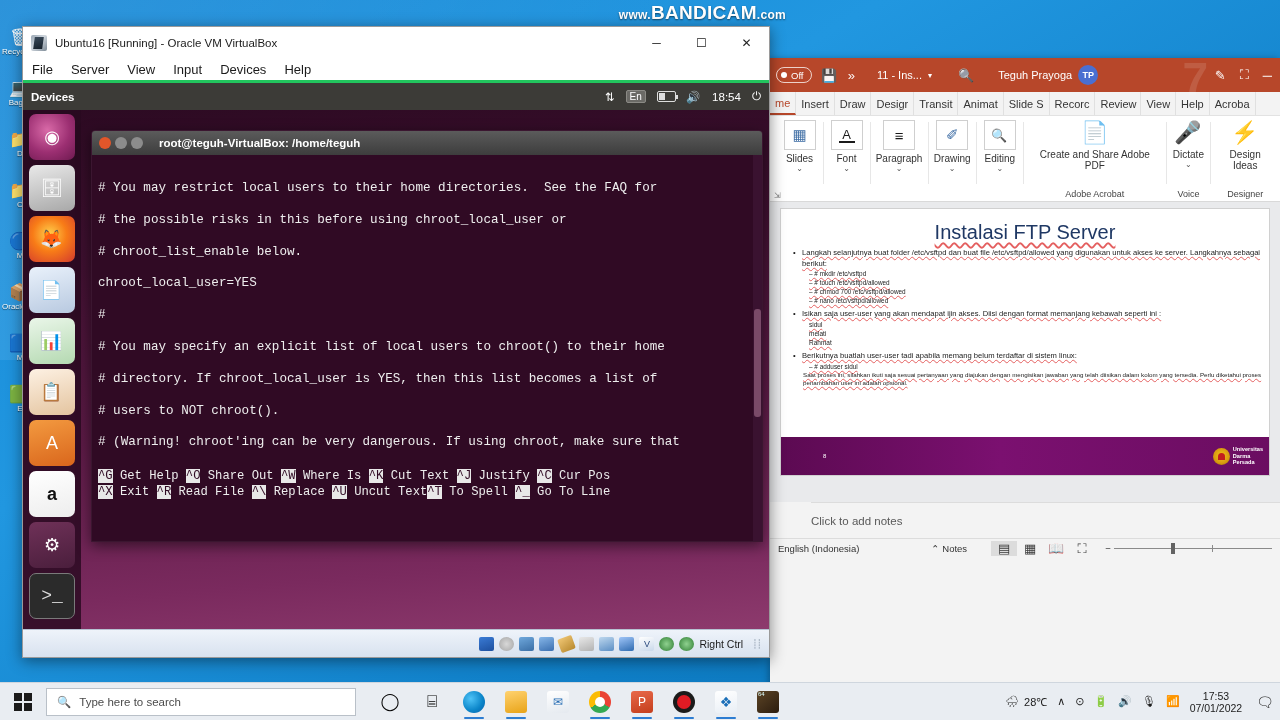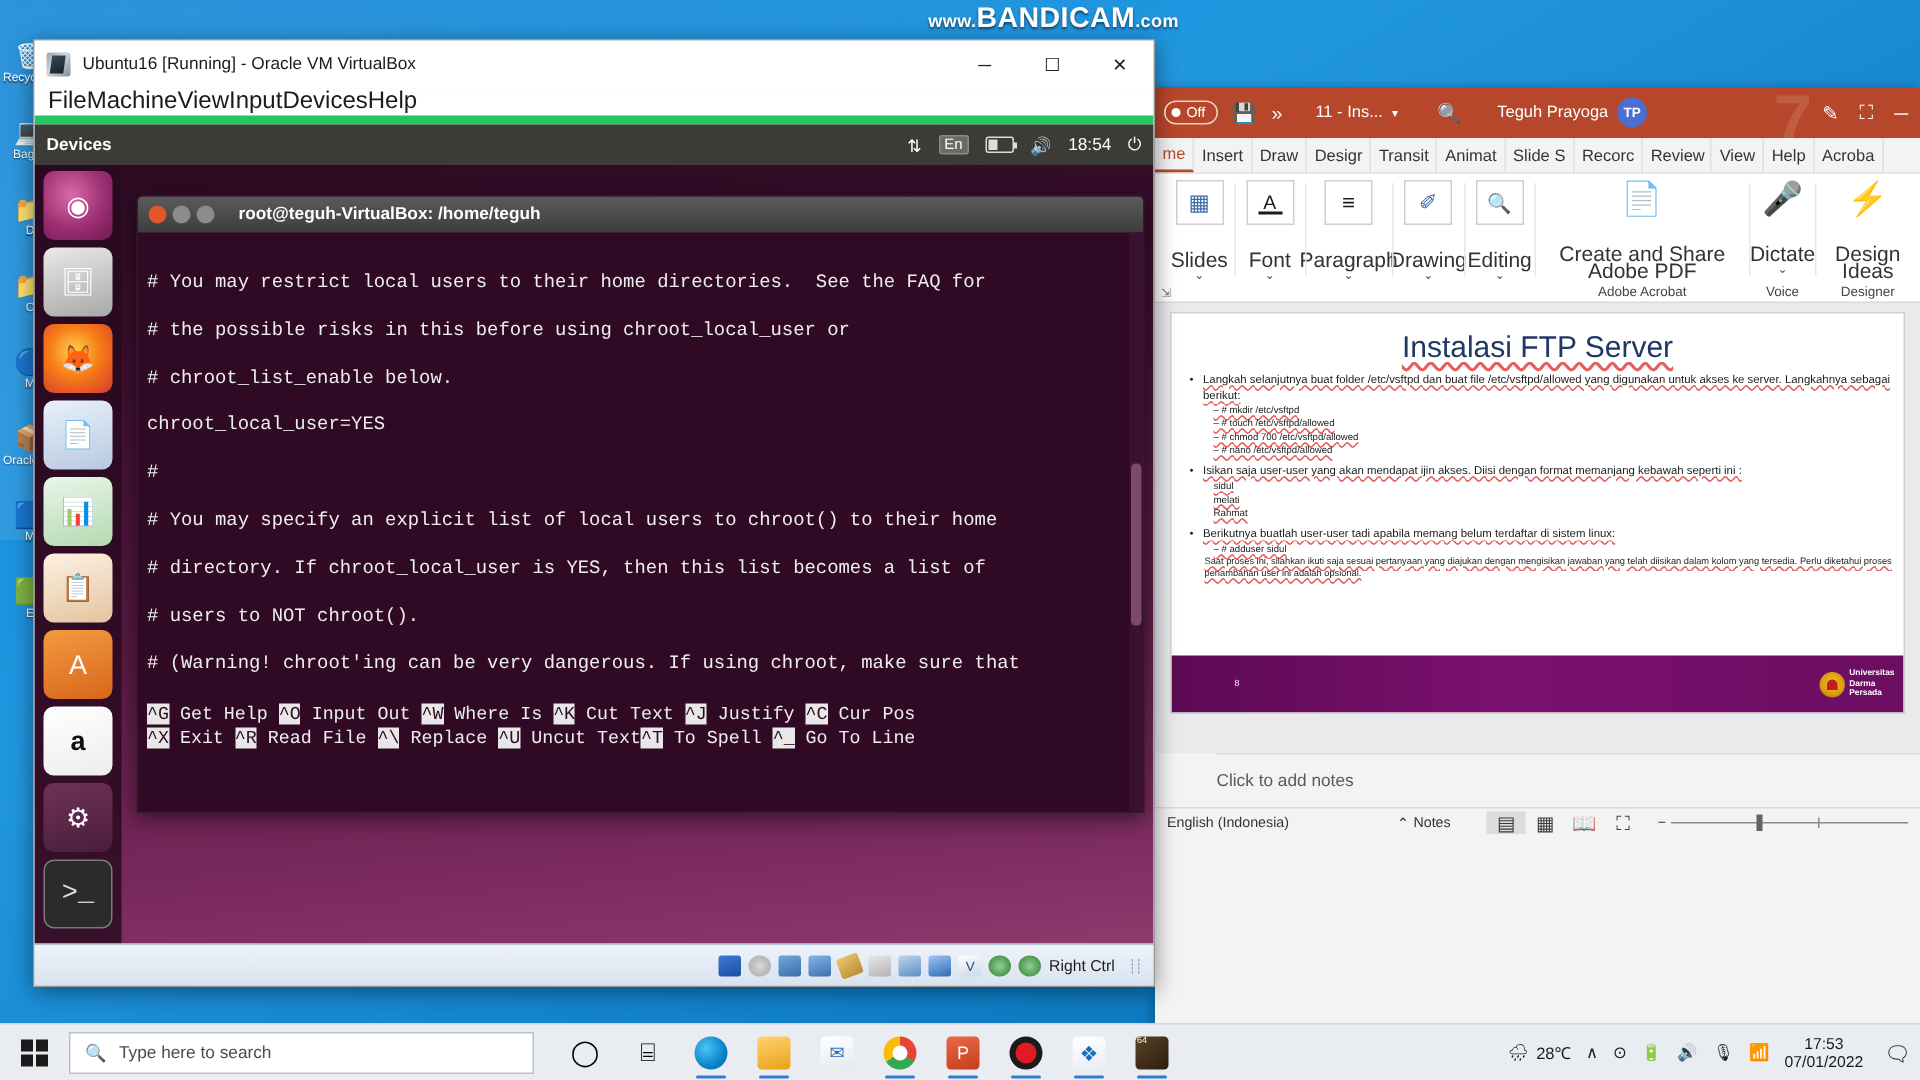--- a/index.html
+++ b/index.html
@@ -97,21 +97,21 @@
     display:flex; flex-direction:column; align-items:center; justify-content:flex-start;
     padding:4px 6px 0 6px; min-width:47px; height:84px; position:relative;
   }
   .rgroup + .rgroup::before {
     content:""; position:absolute; left:0; top:6px; bottom:16px; width:1px; background:#e7e7e7;
   }
   .rbox {
     width:32px;height:30px;border:1px solid #cfcfcf;background:#fff;
     display:flex;align-items:center;justify-content:center;color:#3f6ea5;font-size:15px;
   }
-  .rlabel { font-size:14px; color:#333; margin-top:18px; text-align:center; line-height:11px;}
+  .rlabel { font-size:10px; color:#333; margin-top:3px; text-align:center; line-height:11px;}
   .rcaret { font-size:8px; color:#555; line-height:9px; }
   .rgrouplabel { position:absolute; bottom:1px; left:0; right:0; text-align:center; font-size:9px; color:#444;}
   .riconbig { font-size:22px; color:#2f7ac7; line-height:26px; }
   .dialog-launcher { position:absolute; left:4px; bottom:1px; font-size:8px; color:#777; }
 
   #ppt-body { background:#e9eaec; position:relative; height:300px; padding:6px 10px; }
   #slide {
     background:#fff; height:268px; margin:0 auto; width:100%;
     border:1px solid #d0d0d0; position:relative; overflow:hidden;
   }
@@ -180,22 +180,22 @@
     content:""; position:absolute; left:3px; top:2px; width:9px; height:12px;
     background:linear-gradient(160deg,#3a4a5a,#16202a); transform:skewX(-8deg);
   }
   #vb-winbtns { margin-left:auto; display:flex; height:100%; }
   #vb-winbtns div {
     width:45px; height:100%; display:flex; align-items:center; justify-content:center;
     font-size:12px; color:#222;
   }
   #vb-menu {
     height:24px; background:#fff; display:flex; align-items:center;
-    font-size:16px; color:#1b1b1b; padding-left:9px; 
-    border-bottom:6px solid #22c55e;
+    font-size:13px; color:#1b1b1b; padding-left:9px; gap:18px;
+    border-bottom:3px solid #22c55e;
   }
   #vb-guestbar {
     height:27px; background:#3c3b37; display:flex; align-items:center;
     color:#fff; font-size:11.5px; padding:0 8px;
   }
   #vb-guestbar .gtitle { font-weight:bold; }
   #vb-guestbar .gright { margin-left:auto; display:flex; align-items:center; gap:11px; }
   .kbd-en { background:#6b6a66; border:1px solid #8b8a85; padding:0px 3px; font-size:10px; border-radius:2px;}
   .batt { width:19px;height:11px;border:1.4px solid #ddd; border-radius:2px; position:relative;}
   .batt::after{content:"";position:absolute;right:-3px;top:3px;width:2px;height:4px;background:#ddd;}
@@ -534,21 +534,21 @@
     <span>Ubuntu16 [Running] - Oracle VM VirtualBox</span>
     <div id="vb-winbtns">
       <div>─</div>
       <div>☐</div>
       <div>✕</div>
     </div>
   </div>
 
   <div id="vb-menu">
     <span>File</span>
-    <span>Machine</span>
+    <span>Server</span>
     <span>View</span>
     <span>Input</span>
     <span>Devices</span>
     <span>Help</span>
   </div>
 
   <div id="vb-guestbar">
     <span class="gtitle">Devices</span>
     <span class="gright">
       <span>⇅</span>
@@ -623,21 +623,21 @@
 
 
 
 
 
 
       </div>
 
       <div id="nano-keys">
         <div>
-          <span class="k">^G</span> <span>Get Help</span>  <span class="k">^O</span> <span>Input Out</span> <span class="k">^W</span> <span>Where Is</span>  <span class="k">^K</span> <span>Cut Text</span>  <span class="k">^J</span> <span>Justify</span>   <span class="k">^C</span> <span>Cur Pos</span>
+          <span class="k">^G</span> <span>Get Help</span>  <span class="k">^O</span> <span>Share Out</span> <span class="k">^W</span> <span>Where Is</span>  <span class="k">^K</span> <span>Cut Text</span>  <span class="k">^J</span> <span>Justify</span>   <span class="k">^C</span> <span>Cur Pos</span>
         </div>
         <div>
           <span class="k">^X</span> <span>Exit</span>      <span class="k">^R</span> <span>Read File</span> <span class="k">^\</span> <span>Replace</span>   <span class="k">^U</span> <span>Uncut Text</span><span class="k">^T</span> <span>To Spell</span> <span class="k">^_</span> <span>Go To Line</span>
         </div>
       </div>
 
       <div id="term-scroll">
           <div class="thumb"></div>
         </div>
     </div>

